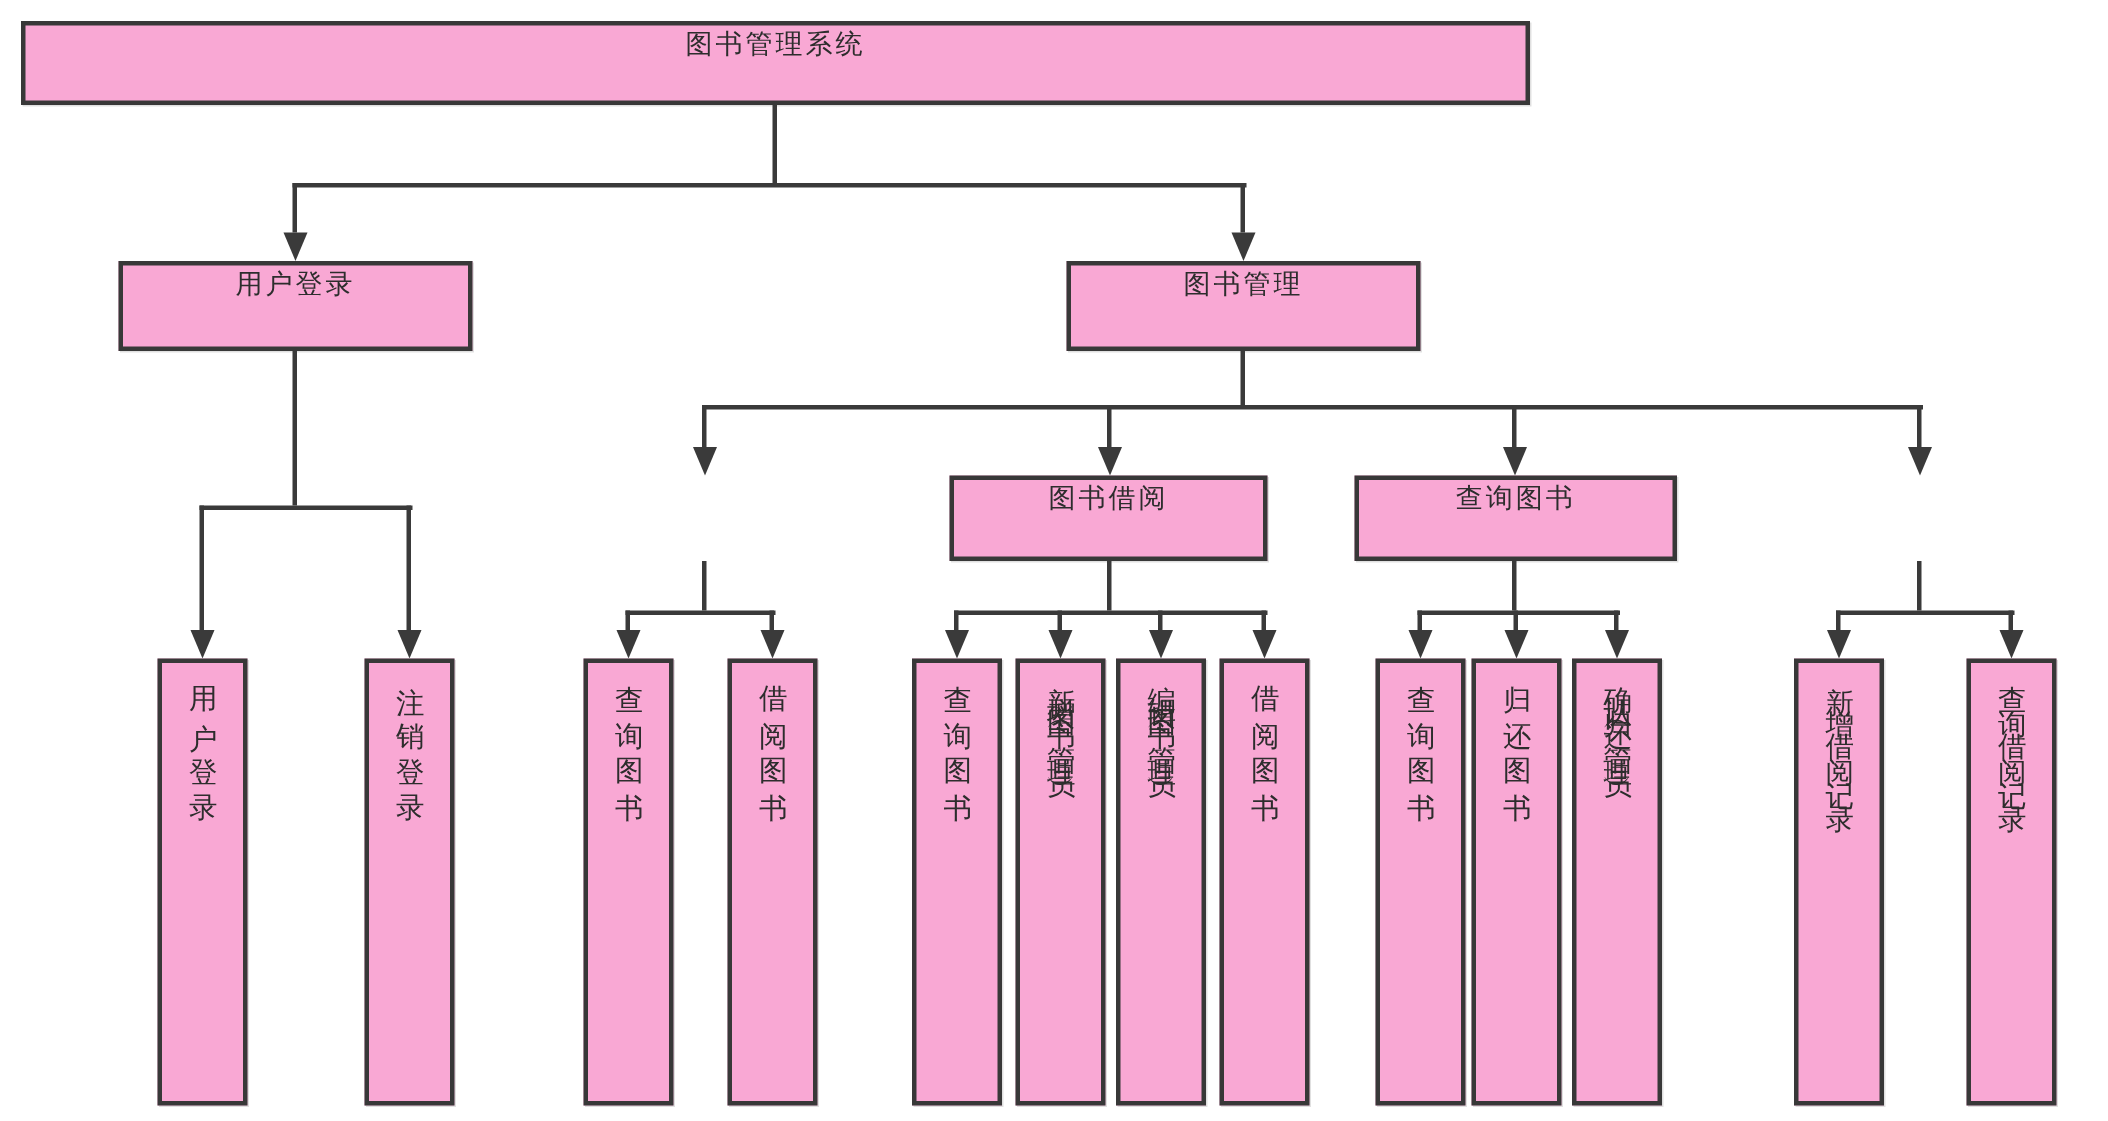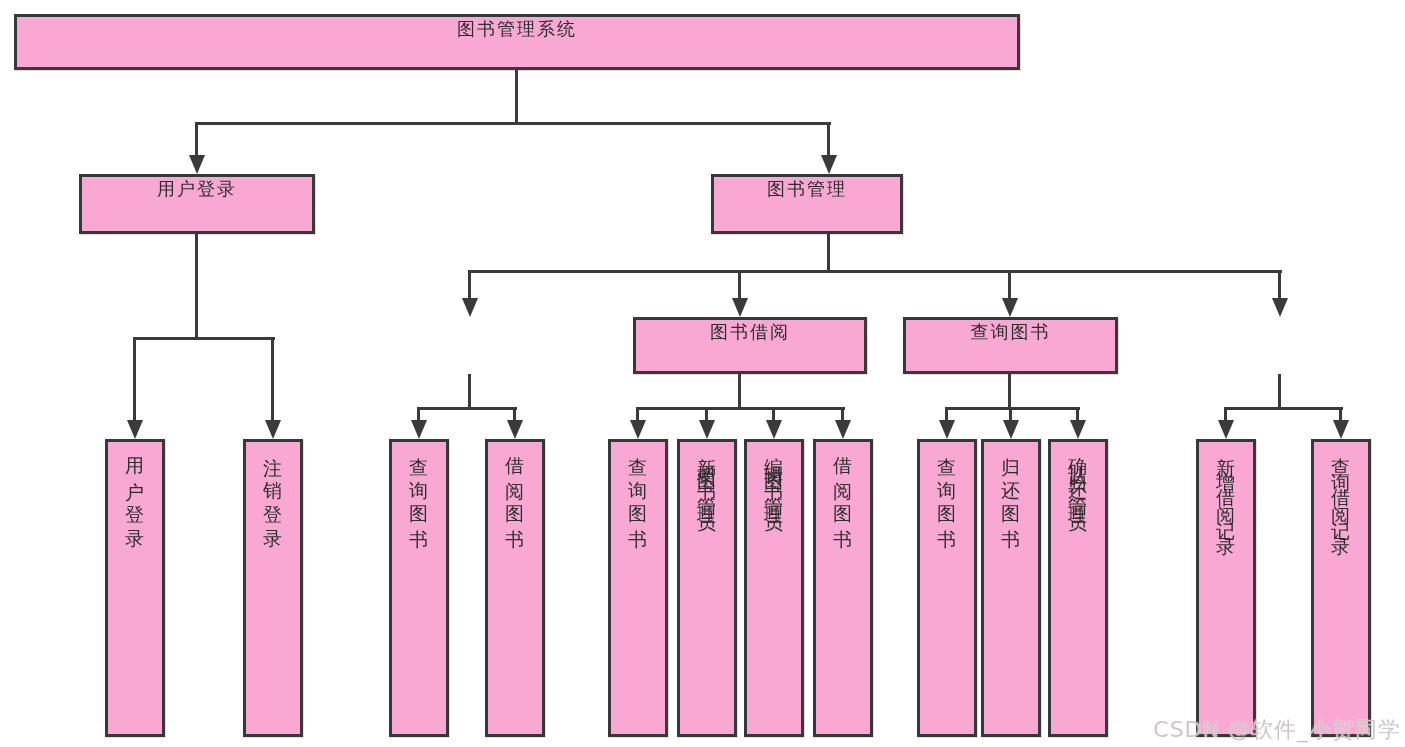--- a/index.html
+++ b/index.html
@@ -45,21 +45,21 @@
   <div class="vline" style="left:515px;top:70px;height:52px;"></div>
   <div class="hline" style="left:195px;top:122px;width:636px;"></div>
   <div class="vline" style="left:195px;top:122px;height:33px;"></div>
   <div class="arrow" style="left:189px;top:155px;"></div>
   <div class="vline" style="left:827px;top:122px;height:33px;"></div>
   <div class="arrow" style="left:821px;top:155px;"></div>
 
   <div class="box" style="left:79px;top:174px;width:236px;height:60px;">
     <span class="hlabel">用户登录</span>
   </div>
-  <div class="box" style="left:711px;top:174px;width:192px;height:60px;">
+  <div class="box" style="left:711px;top:174px;width:236px;height:60px;">
     <span class="hlabel">图书管理</span>
   </div>
 
   <div class="vline" style="left:195px;top:234px;height:103px;"></div>
   <div class="hline" style="left:133px;top:337px;width:142px;"></div>
   <div class="vline" style="left:133px;top:337px;height:83px;"></div>
   <div class="arrow" style="left:127px;top:420px;"></div>
   <div class="vline" style="left:271px;top:337px;height:83px;"></div>
   <div class="arrow" style="left:265px;top:420px;"></div>
 
@@ -67,21 +67,21 @@
   <div class="hline" style="left:468px;top:270px;width:814px;"></div>
   <div class="vline" style="left:468px;top:270px;height:28px;"></div>
   <div class="arrow" style="left:462px;top:298px;"></div>
   <div class="vline" style="left:738px;top:270px;height:28px;"></div>
   <div class="arrow" style="left:732px;top:298px;"></div>
   <div class="vline" style="left:1008px;top:270px;height:28px;"></div>
   <div class="arrow" style="left:1002px;top:298px;"></div>
   <div class="vline" style="left:1278px;top:270px;height:28px;"></div>
   <div class="arrow" style="left:1272px;top:298px;"></div>
 
-  <div class="box" style="left:633px;top:317px;width:234px;height:57px;">
+  <div class="box" style="left:633px;top:317px;width:212px;height:57px;">
     <span class="hlabel">图书借阅</span>
   </div>
   <div class="box" style="left:903px;top:317px;width:215px;height:57px;">
     <span class="hlabel">查询图书</span>
   </div>
 
   <div class="vline" style="left:468px;top:374px;height:33px;"></div>
   <div class="hline" style="left:417px;top:407px;width:100px;"></div>
   <div class="vline" style="left:417px;top:407px;height:13px;"></div>
   <div class="arrow" style="left:411px;top:420px;"></div>
@@ -152,15 +152,14 @@
     <span class="vlabel sp-sm">确认归还（管理员）</span>
   </div>
 
   <div class="box" style="left:1196px;top:439px;width:60px;height:298px;">
     <span class="vlabel sp-md">新增借阅记录</span>
   </div>
   <div class="box" style="left:1311px;top:439px;width:60px;height:298px;">
     <span class="vlabel sp-md">查询借阅记录</span>
   </div>
 
-  <span id="watermark">CSDN @软件_小贺同学</span>
 
 </div>
 
 </body></html>

